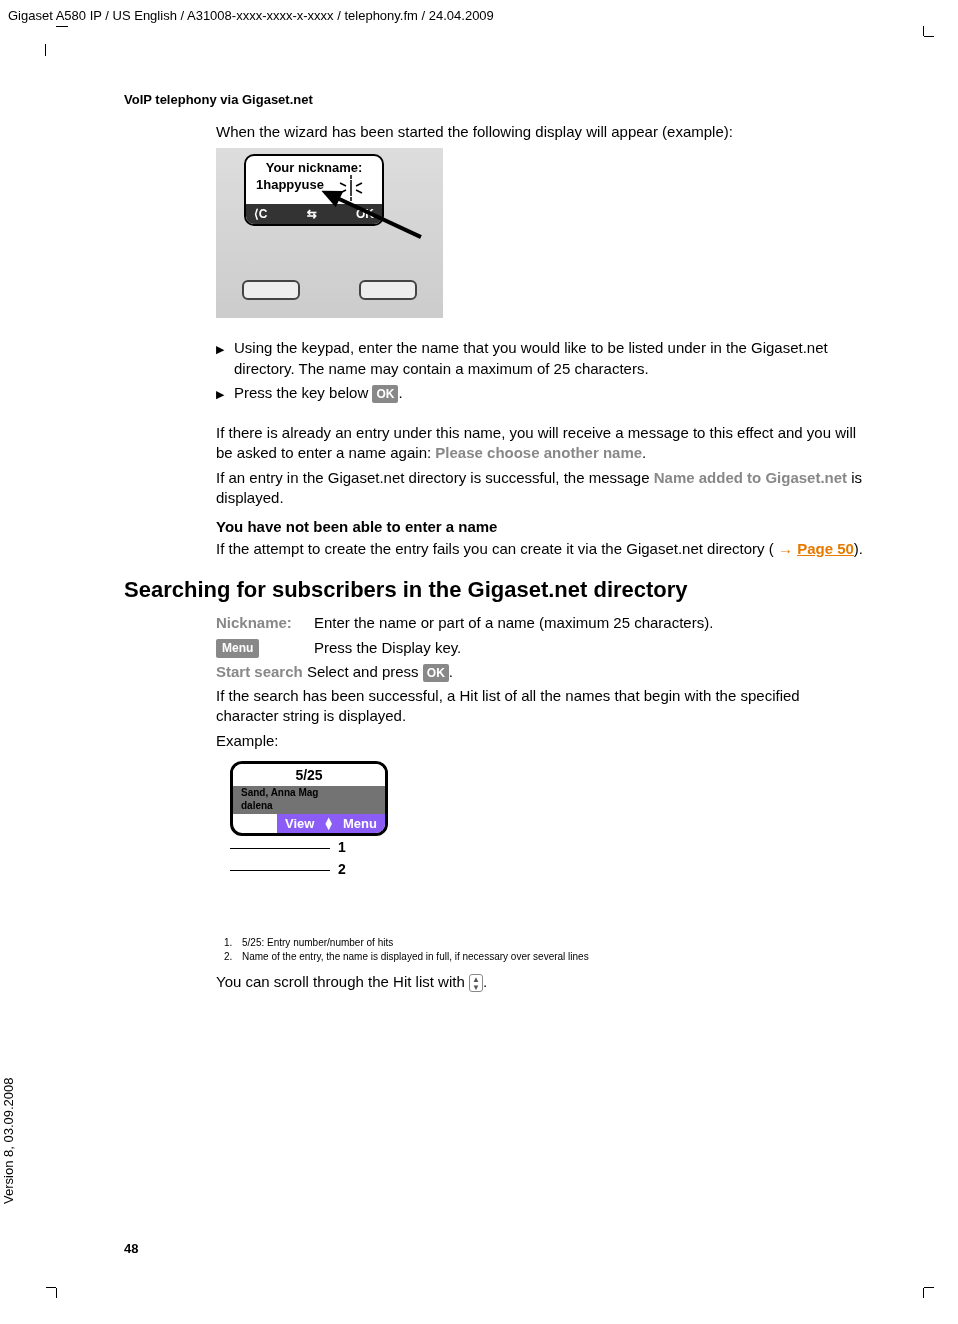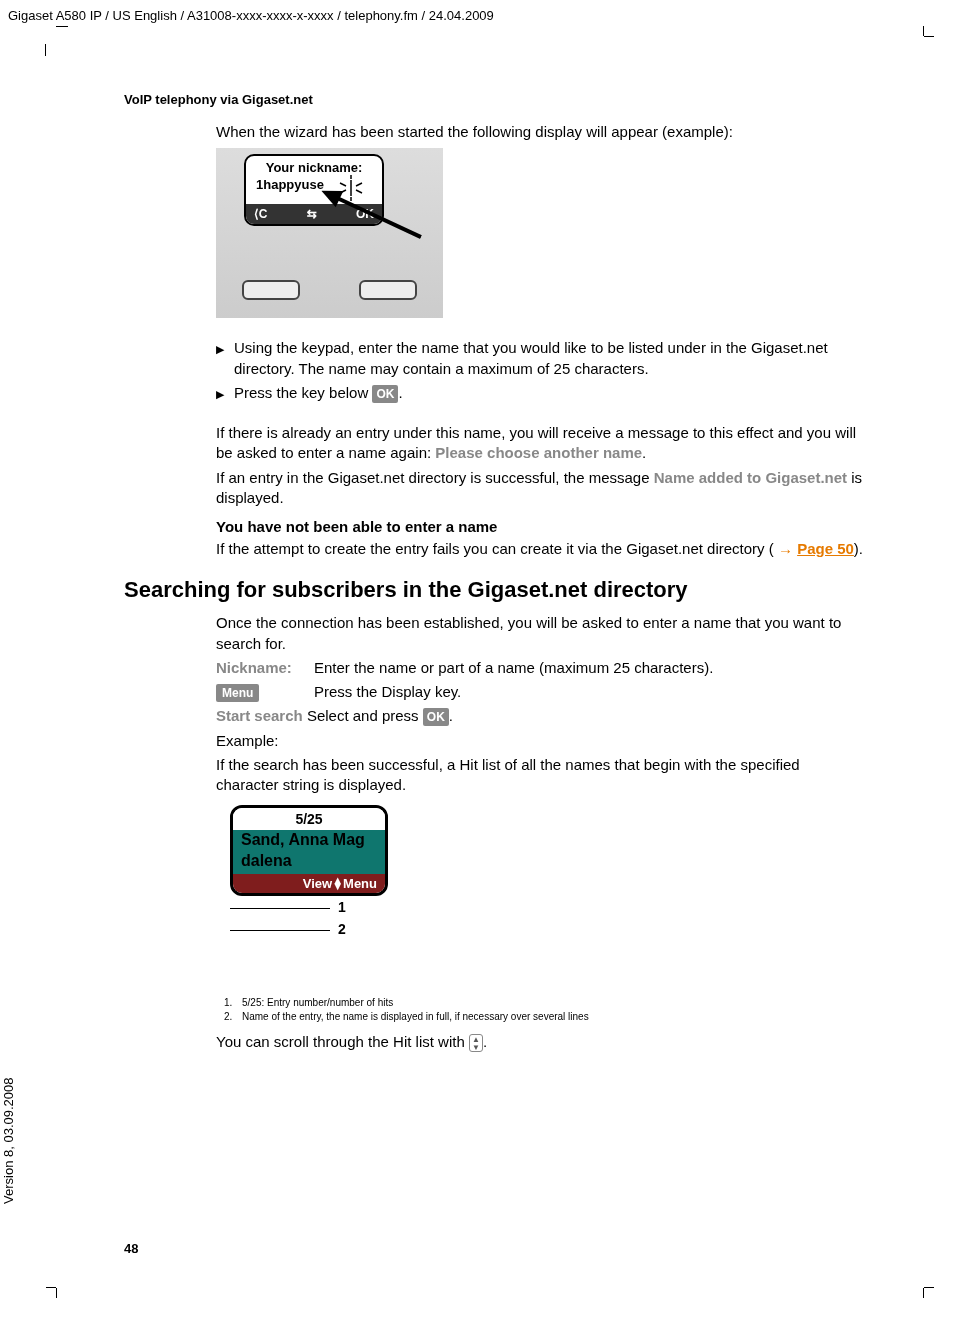--- a/index.html
+++ b/index.html
@@ -246,35 +246,36 @@
     position: relative;
   }
   .hitlist .top {
     background: #fff;
     text-align: center;
     font-weight: bold;
     font-size: 14px;
     padding: 3px 0;
   }
   .hitlist .mid {
-    background: #0f766e;
-    font-weight: bold;
-    font-size: 16px;
+    background: #737373;
+    font-weight: bold;
+    font-size: 10px;
     padding: 0 8px 2px 8px;
     line-height: 1.3;
   }
   .hitlist .bot {
-    background: #7f1d1d;
+    background: #8b5cf6;
     color: #fff;
     display: flex;
-    justify-content: flex-end;
+    justify-content: space-between;
     align-items: center;
     padding: 2px 8px;
     font-weight: bold;
     font-size: 13px;
+    margin-left: 44px;
   }
   .updown-icon {
     font-size: 11px;
     line-height: 0.6;
     text-align: center;
     display: inline-flex;
     flex-direction: column;
   }
   .callout-lines {
     position: relative;
@@ -386,36 +387,35 @@
 
     <p class="subhead">You have not been able to enter a name</p>
     <p class="para">
       <span>If the attempt to create the entry fails you can create it via the Gigaset.net directory ( </span><span class="arrow-orange">→</span> <span class="link-orange">Page 50</span><span>).</span>
     </p>
   </div>
 
   <h2 class="h2">Searching for subscribers in the Gigaset.net directory</h2>
 
   <div class="body-indent">
-    <p class="para">Once the connection has been established, you will be asked to enter a name that you want to search for.</p>
 
     <div class="def-row">
       <div class="def-label">Nickname:</div>
       <div class="def-text">Enter the name or part of a name (maximum 25 characters).</div>
     </div>
     <div class="def-row">
       <div class="def-label badge-cell"><span class="menu-badge">Menu</span></div>
       <div class="def-text">Press the Display key.</div>
     </div>
     <p class="para">
       <span class="gray-bold">Start search</span><span> Select and press </span><span class="ok-badge">OK</span><span>.</span>
     </p>
 
+    <p class="para">If the search has been successful, a Hit list of all the names that begin with the specified character string is displayed.</p>
     <p class="para">Example:</p>
-    <p class="para">If the search has been successful, a Hit list of all the names that begin with the specified character string is displayed.</p>
 
     <div class="hitlist-wrap">
       <div class="hitlist">
         <div class="top">5/25</div>
         <div class="mid">
           <div>Sand, Anna Mag</div>
           <div>dalena</div>
         </div>
         <div class="bot">
           <span>View</span>

